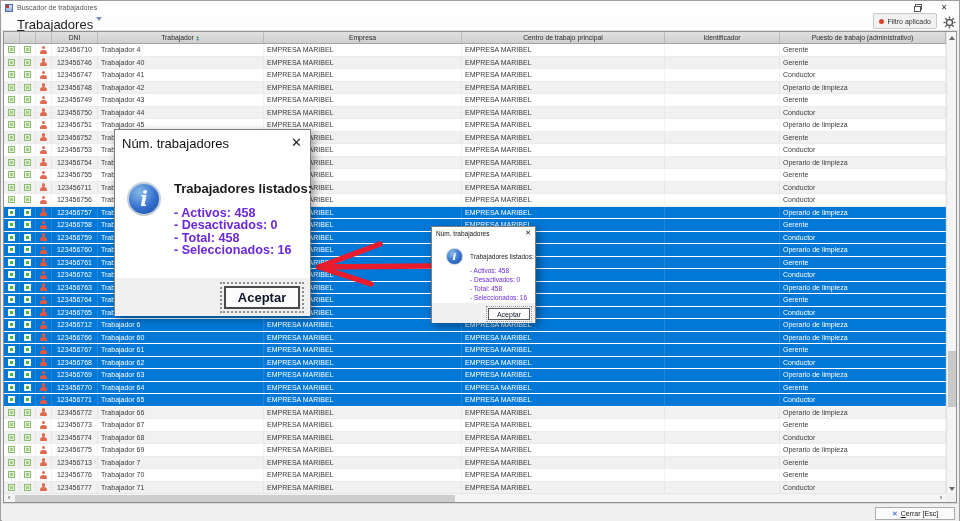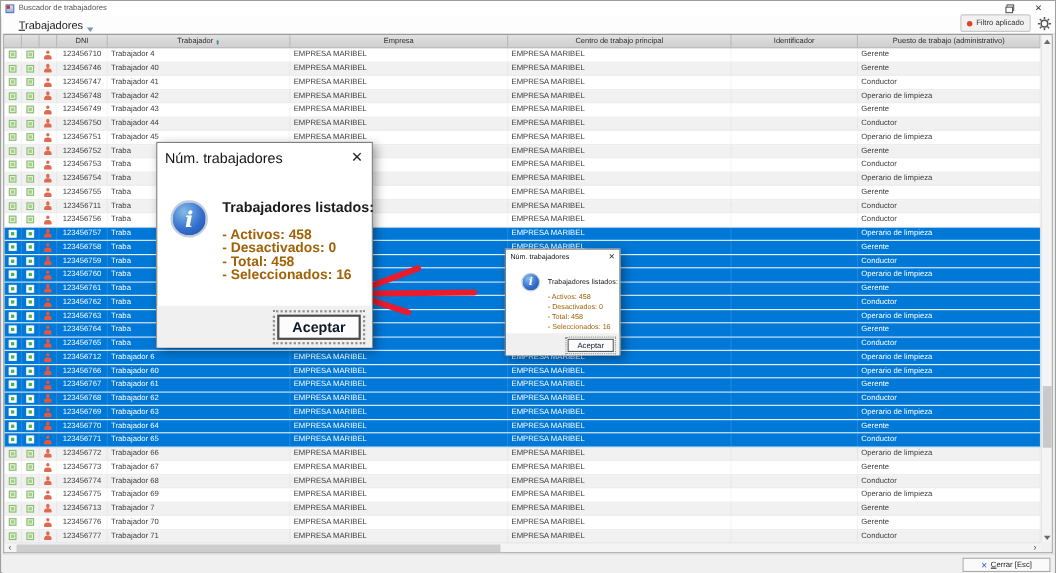--- a/index.html
+++ b/index.html
@@ -14,22 +14,22 @@
   .win-title{position:absolute;left:16px;top:3px;font-size:7px;color:#555;}
   .win-controls{position:absolute;right:2px;top:0;height:14px;display:flex;align-items:center;}
   .ctl{width:26px;height:14px;display:flex;align-items:center;justify-content:center;color:#444;}
   .restore-glyph{position:relative;width:8px;height:8px;}
   .restore-glyph::before{content:'';position:absolute;right:0;top:0;width:5px;height:4px;border:1px solid #555;}
   .restore-glyph::after{content:'';position:absolute;left:0;bottom:0;width:5px;height:4px;border:1px solid #555;background:#fff;}
   .close-glyph{font-size:8px;line-height:8px;color:#333;}
   
   .menubar{position:absolute;left:1px;top:14px;width:957px;height:15px;background:#fdfdfd;
     border-bottom:1px solid #e2e2e2;}
-  .menu-item{position:absolute;left:13px;top:2px;height:12px;display:flex;align-items:flex-end;gap:3px;
-    font-size:10px;color:#222;padding:0 2px;}
+  .menu-item{position:absolute;left:13px;top:2px;height:12px;display:flex;align-items:flex-start;gap:3px;
+    font-size:13px;color:#222;padding:0 2px;}
   .menu-label{display:inline-block;}
   .menu-label::first-letter{text-decoration:underline;}
   .menu-caret{width:0;height:0;border-left:3px solid transparent;border-right:3px solid transparent;
     border-top:4px solid #7d95b5;}
   .filter-btn{position:absolute;right:22px;top:-2px;height:14px;display:flex;align-items:center;gap:3px;
     background:#f1f1f1;border:1px solid #c9c9c9;border-radius:2px;padding:0 5px;font-size:7px;color:#333;}
   .filter-dot{width:5px;height:5px;border-radius:50%;background:#df402a;}
   .gear{position:absolute;right:3px;top:0px;width:13px;height:13px;}
   
   .grid{position:absolute;left:2px;top:30px;width:954px;height:472px;box-sizing:border-box;
@@ -76,39 +76,39 @@
   
   .statusbar{position:absolute;left:1px;top:502px;width:957px;height:18px;background:#f0f0f0;border-top:1px solid #d8d8d8;}
   .close-btn{position:absolute;right:4px;top:3px;width:80px;height:13px;background:#fafafa;
     border:1px solid #ababab;box-sizing:border-box;display:flex;align-items:center;justify-content:center;gap:3px;
     font-size:7px;color:#222;}
   .close-x{color:#2257c9;font-weight:bold;font-size:7px;}
   .close-label{display:inline-block;}
   .close-label::first-letter{text-decoration:underline;}
   
   .dlg{position:absolute;background:#fff;border:1px solid #7e7e7e;box-sizing:border-box;
-    box-shadow:3px 3px 9px rgba(0,0,0,0.38);margin-left:28px;}
+    box-shadow:3px 3px 9px rgba(0,0,0,0.38);}
   .dlg-lg{left:113px;top:128px;width:197px;height:187px;z-index:25;}
   .dlg-sm{left:430px;top:225px;width:105px;height:97px;z-index:20;}
   .dlg-title{position:absolute;color:#111;white-space:nowrap;}
   .dlg-lg .dlg-title{left:7px;top:6px;font-size:13px;}
   .dlg-sm .dlg-title{left:4px;top:3px;font-size:6.5px;}
   .dlg-x{position:absolute;color:#222;cursor:default;}
   .dlg-lg .dlg-x{right:8px;top:5px;font-size:13px;}
   .dlg-sm .dlg-x{right:4px;top:2px;font-size:7px;}
   .info-icon{position:absolute;border-radius:50%;box-sizing:border-box;
     background:radial-gradient(circle at 35% 28%,#85bbe8,#3570cf 55%,#1c4f9e);
     border-style:solid;border-color:#c3cdd8;display:flex;align-items:center;justify-content:center;
     color:#fff;font-family:"DejaVu Serif",serif;font-weight:bold;font-style:italic;}
   .dlg-lg .info-icon{left:12px;top:52px;width:34px;height:34px;border-width:2px;font-size:20px;}
   .dlg-sm .info-icon{left:14px;top:21px;width:17px;height:17px;border-width:1px;font-size:10px;}
   .dlg-heading{position:absolute;color:#1a1a1a;white-space:nowrap;}
   .dlg-lg .dlg-heading{left:59px;top:51px;font-size:13px;font-weight:600;}
   .dlg-sm .dlg-heading{left:38px;top:26px;font-size:6.5px;}
-  .dlg-lines{position:absolute;color:#a16207;white-space:nowrap;}
+  .dlg-lines{position:absolute;color:#6d28d9;white-space:nowrap;}
   .dlg-lg .dlg-lines{left:59px;top:77px;font-size:12.6px;line-height:12.4px;font-weight:600;}
   .dlg-sm .dlg-lines{left:38px;top:39px;font-size:6.5px;line-height:9px;}
   .dlg-footer{position:absolute;left:0;width:100%;background:#f0f0f0;box-sizing:border-box;}
   .dlg-lg .dlg-footer{top:148px;height:38px;}
   .dlg-sm .dlg-footer{top:76px;height:20px;}
   .btn-accept{position:absolute;background:#fcfcfc;box-sizing:border-box;color:#0f172a;
     display:flex;align-items:center;justify-content:center;}
   .dlg-lg .btn-accept{left:109px;top:156px;width:76px;height:23px;border:2px solid #4a4a4a;font-size:13px;font-weight:600;}
   .dlg-lg .btn-accept::before{content:'';position:absolute;inset:-6px;border:2px dotted #8e8e8e;}
   .dlg-sm .btn-accept{left:56px;top:81px;width:42px;height:12px;border:1px solid #5a5a5a;font-size:7px;}

